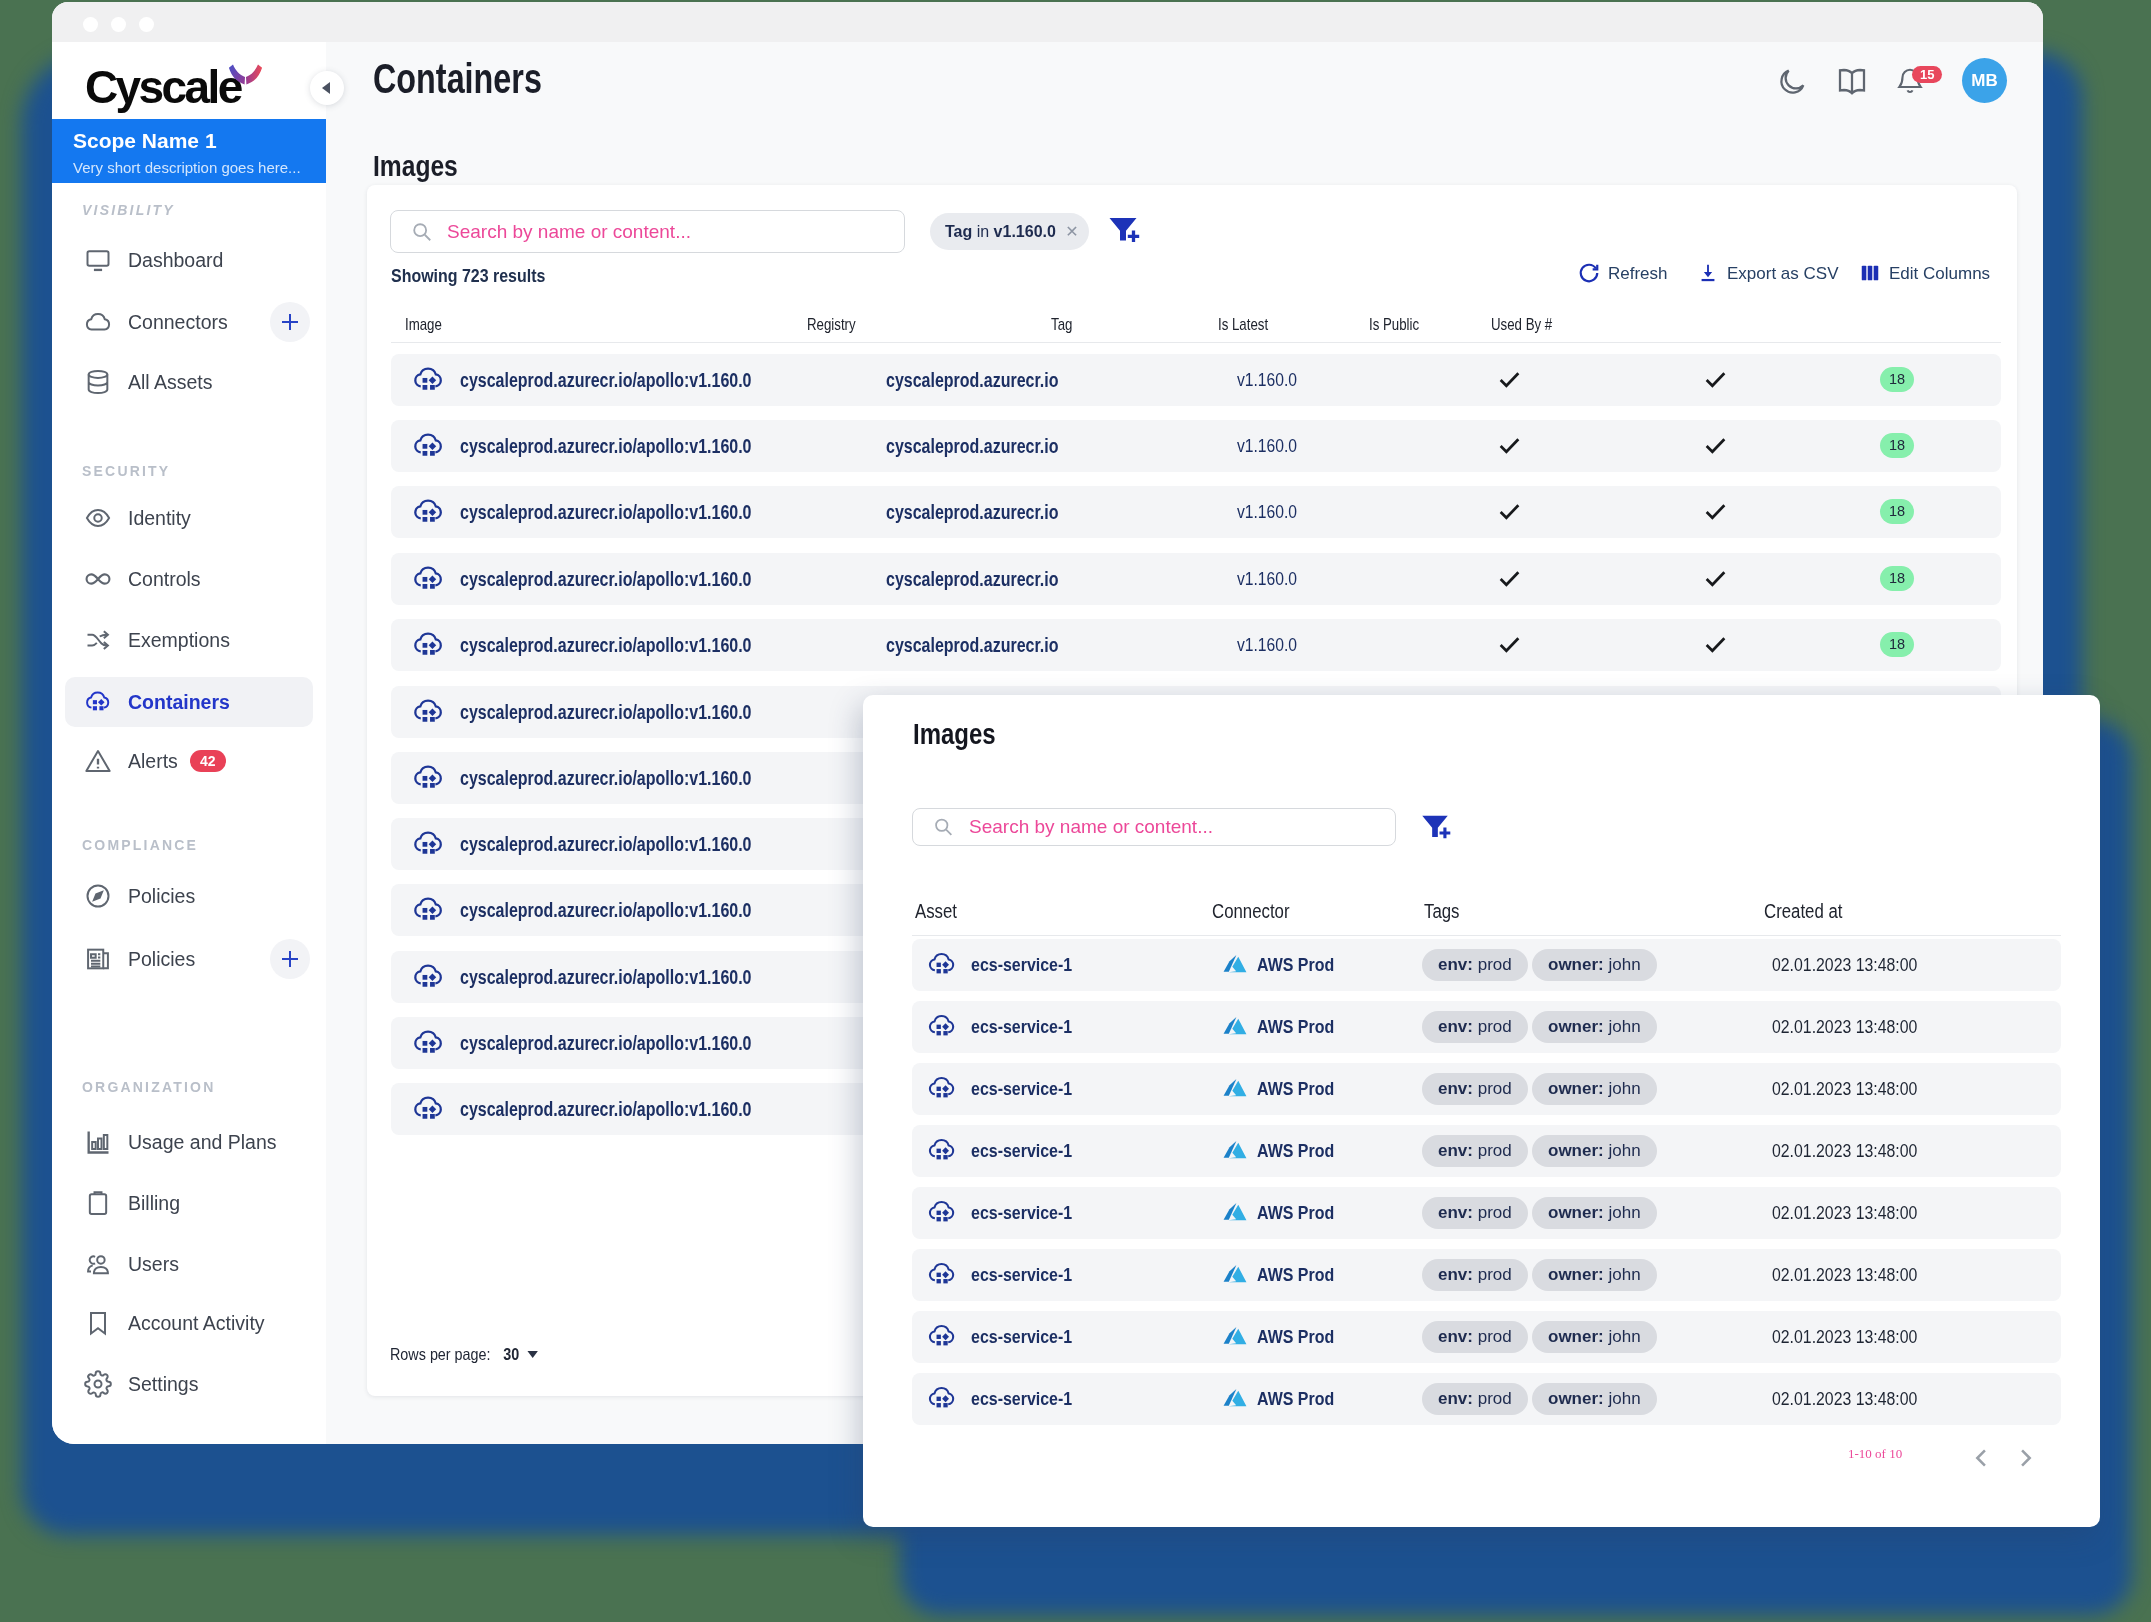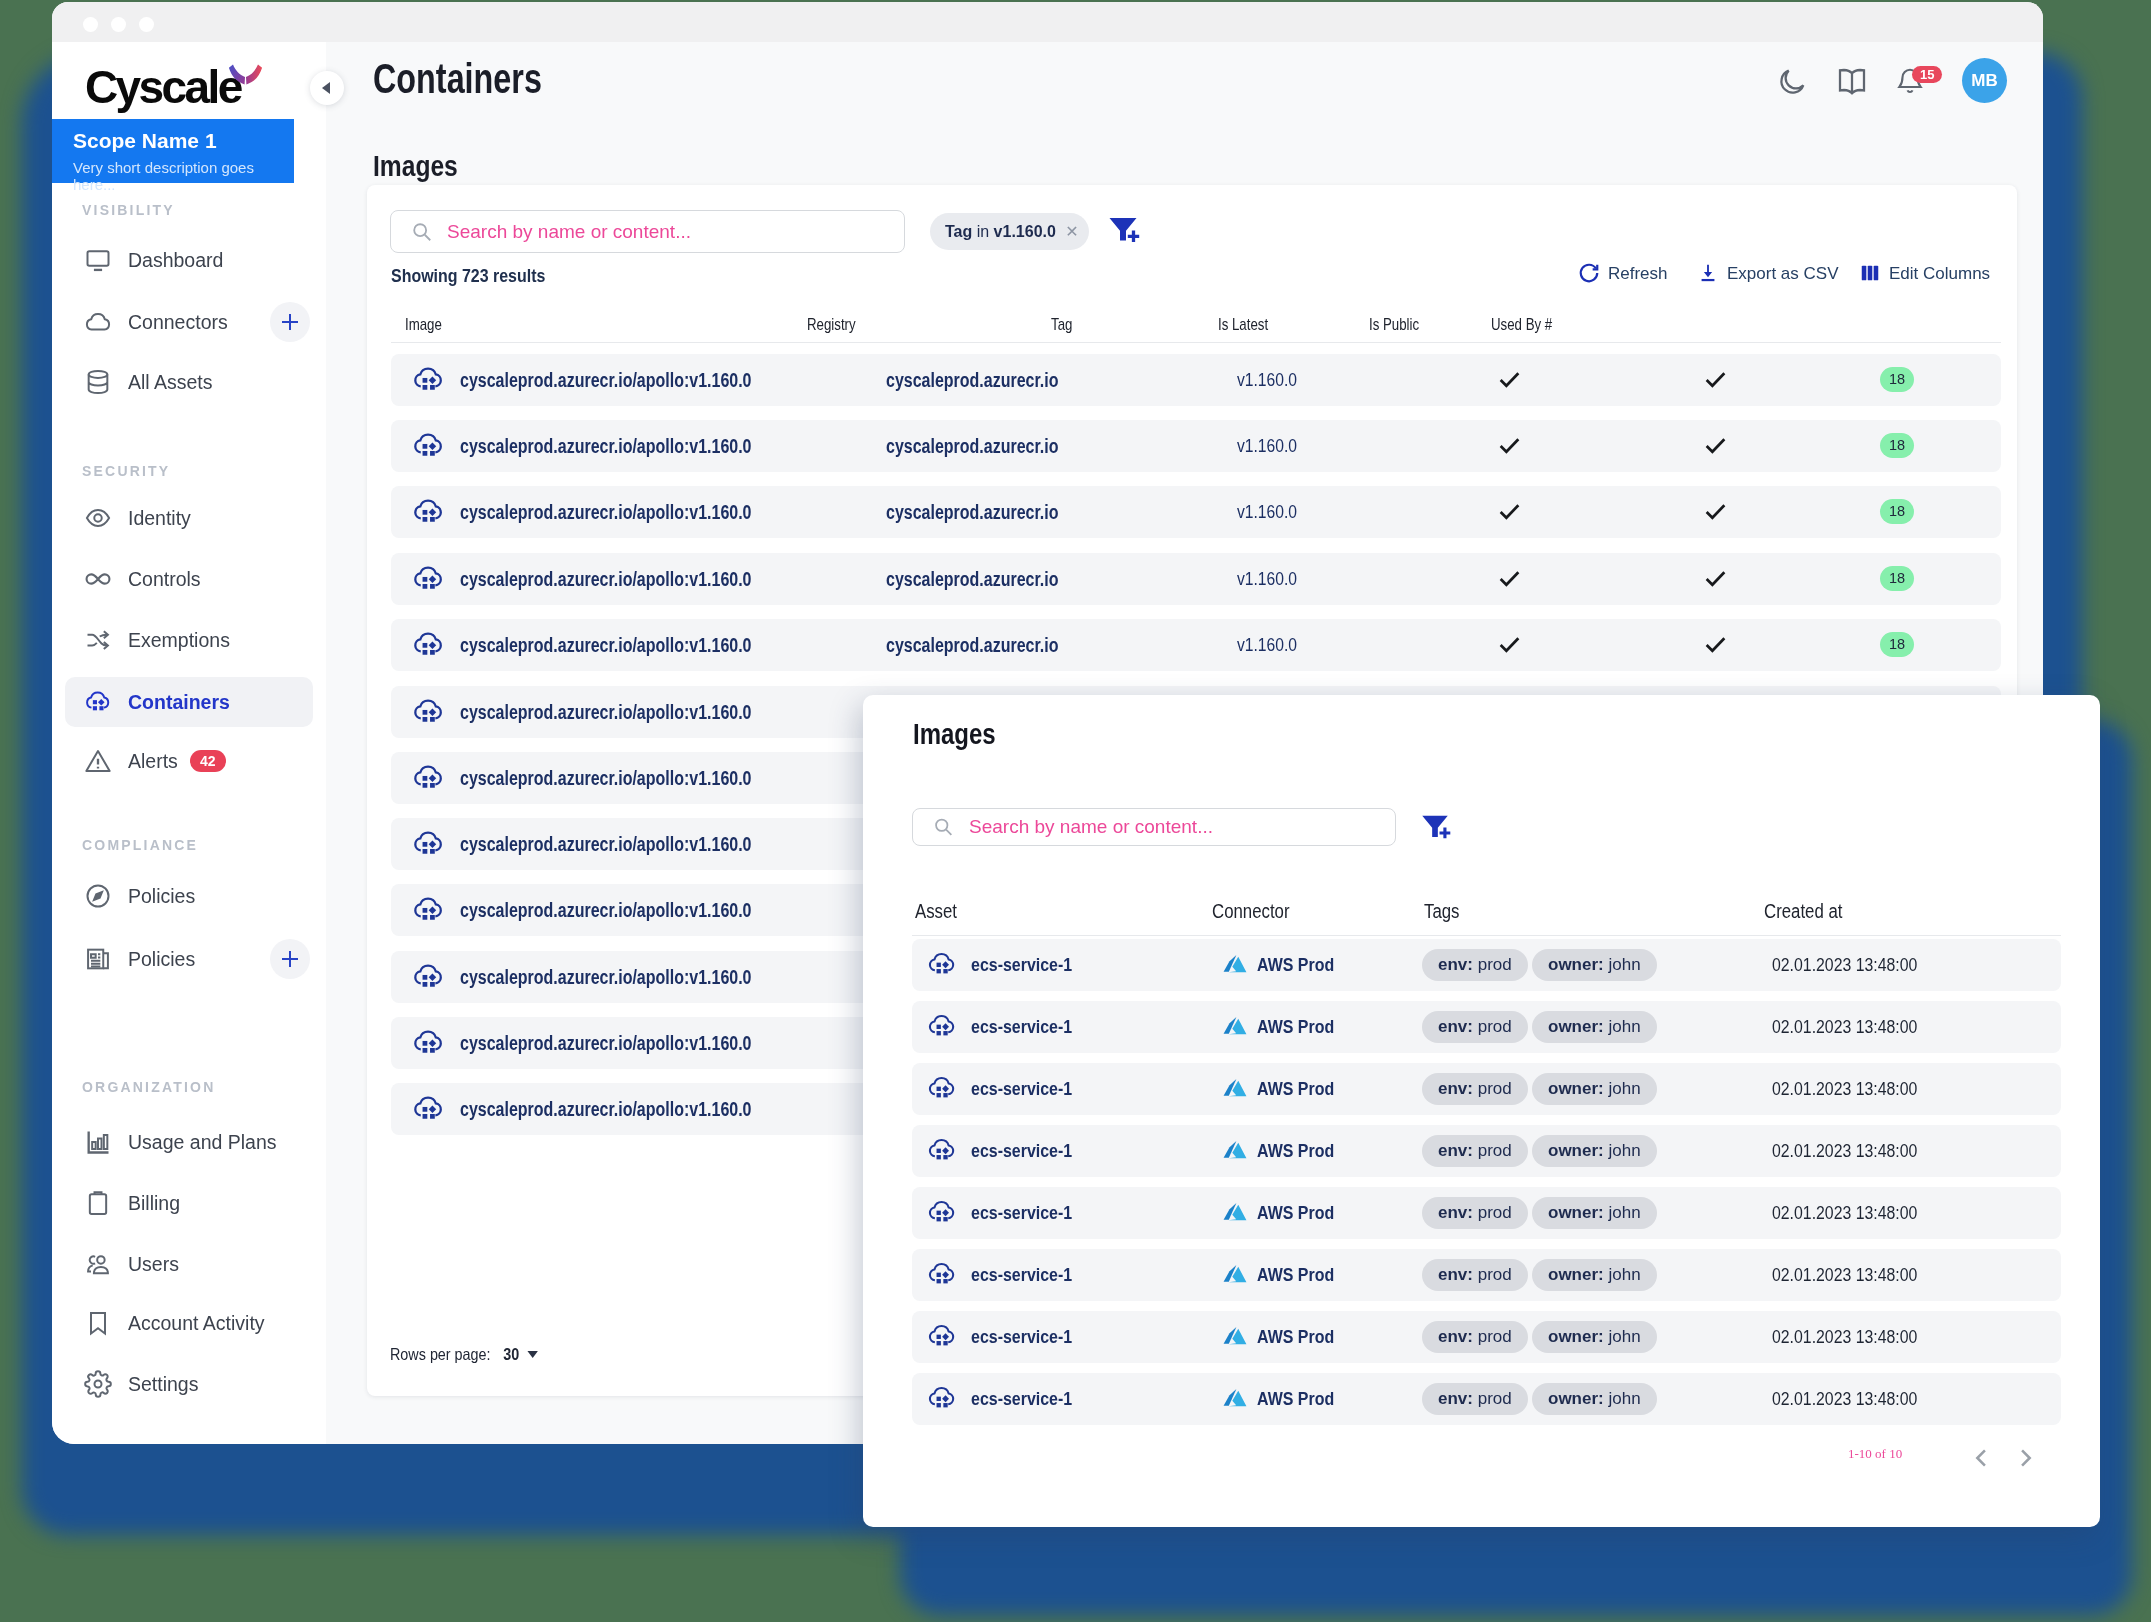--- a/index.html
+++ b/index.html
@@ -15,21 +15,21 @@
 
 
 #win { position:absolute; left:52px; top:2px; width:1991px; height:1442px; background:#f8f9fa; border-radius:16px 16px 22px 22px; overflow:hidden; }
 #titlebar { position:absolute; left:0; top:0; width:100%; height:40px; background:#f0f0f1; }
 .dot { position:absolute; top:15px; width:15px; height:15px; border-radius:50%; background:#ffffff; }
 
 #sidebar { position:absolute; left:0; top:40px; width:274px; height:1402px; background:#ffffff; }
 #collapse { position:absolute; left:258px; top:69px; width:34px; height:34px; background:#fff; border-radius:50%; box-shadow:0 1px 6px rgba(60,70,90,.18); z-index:5; }
 #collapse:after { content:""; position:absolute; left:12px; top:11px; border-right:8px solid #4a5160; border-top:6px solid transparent; border-bottom:6px solid transparent; }
 
-#scope { position:absolute; left:0; top:77px; width:242px; height:64px; background:#1478f0; color:#fff; padding:10px 0 0 21px; }
+#scope { position:absolute; left:0; top:77px; width:274px; height:64px; background:#1478f0; color:#fff; padding:10px 0 0 21px; }
 #scope .t1 { font-size:21px; font-weight:bold; }
 #scope .t2 { font-size:15px; color:#d3e6fd; margin-top:6px; }
 
 .seclabel { position:absolute; left:30px; font-size:14px; font-weight:bold; letter-spacing:2.2px; color:#b9bfc9; }
 .mitem { position:absolute; left:13px; width:248px; height:50px; border-radius:10px; }
 .mitem .lbl { position:absolute; left:63px; top:50%; transform:translateY(-50%); font-size:19.5px; color:#3d434e; white-space:nowrap; }
 .mitem .ic  { position:absolute; left:19px; top:50%; transform:translateY(-50%); width:28px; height:28px; }
 .mitem.active { background:#f1f2f5; }
 .mitem.active .lbl { color:#2336c9; font-weight:bold; }
 .plusbtn { position:absolute; width:40px; height:40px; border-radius:50%; background:#f2f3f6; }
@@ -462,21 +462,21 @@
           </defs>
           <path d="M148 6.5 C150.5 12.5 154.5 16.8 160 19 L159.6 26.4 C151.8 24 146.6 18.4 143.9 9.8 Z" fill="url(#gw1)"></path>
           <path d="M173 6.5 C170.5 12.5 166.5 16.8 161 19 L161.4 26.4 C169.2 24 174.4 18.4 177.1 9.8 Z" fill="url(#gw2)"></path>
         </svg>
       </div>
       <div id="scope">
         <div class="t1">Scope Name 1</div>
         <div class="t2">Very short description goes here...</div>
       </div>
 
-      <div class="seclabel" style="top:160px;">VISIBILITY</div>
+      <div class="seclabel" style="top:160px;font-style:italic;">VISIBILITY</div>
 
       <div class="mitem" style="top:193px;">
         <svg class="ic" viewBox="0 0 24 24" fill="none" stroke="#5f6670" stroke-width="1.7">
             <rect x="3" y="4.5" width="18" height="12.5" rx="1.5"></rect>
             <path d="M8.5 20.5 L15.5 20.5" stroke-width="2"></path>
           </svg>
         <div class="lbl">Dashboard</div>
       </div>
       <div class="mitem" style="top:255px;">
         <svg class="ic" viewBox="0 0 24 24" fill="none" stroke="#5f6670" stroke-width="1.7">

